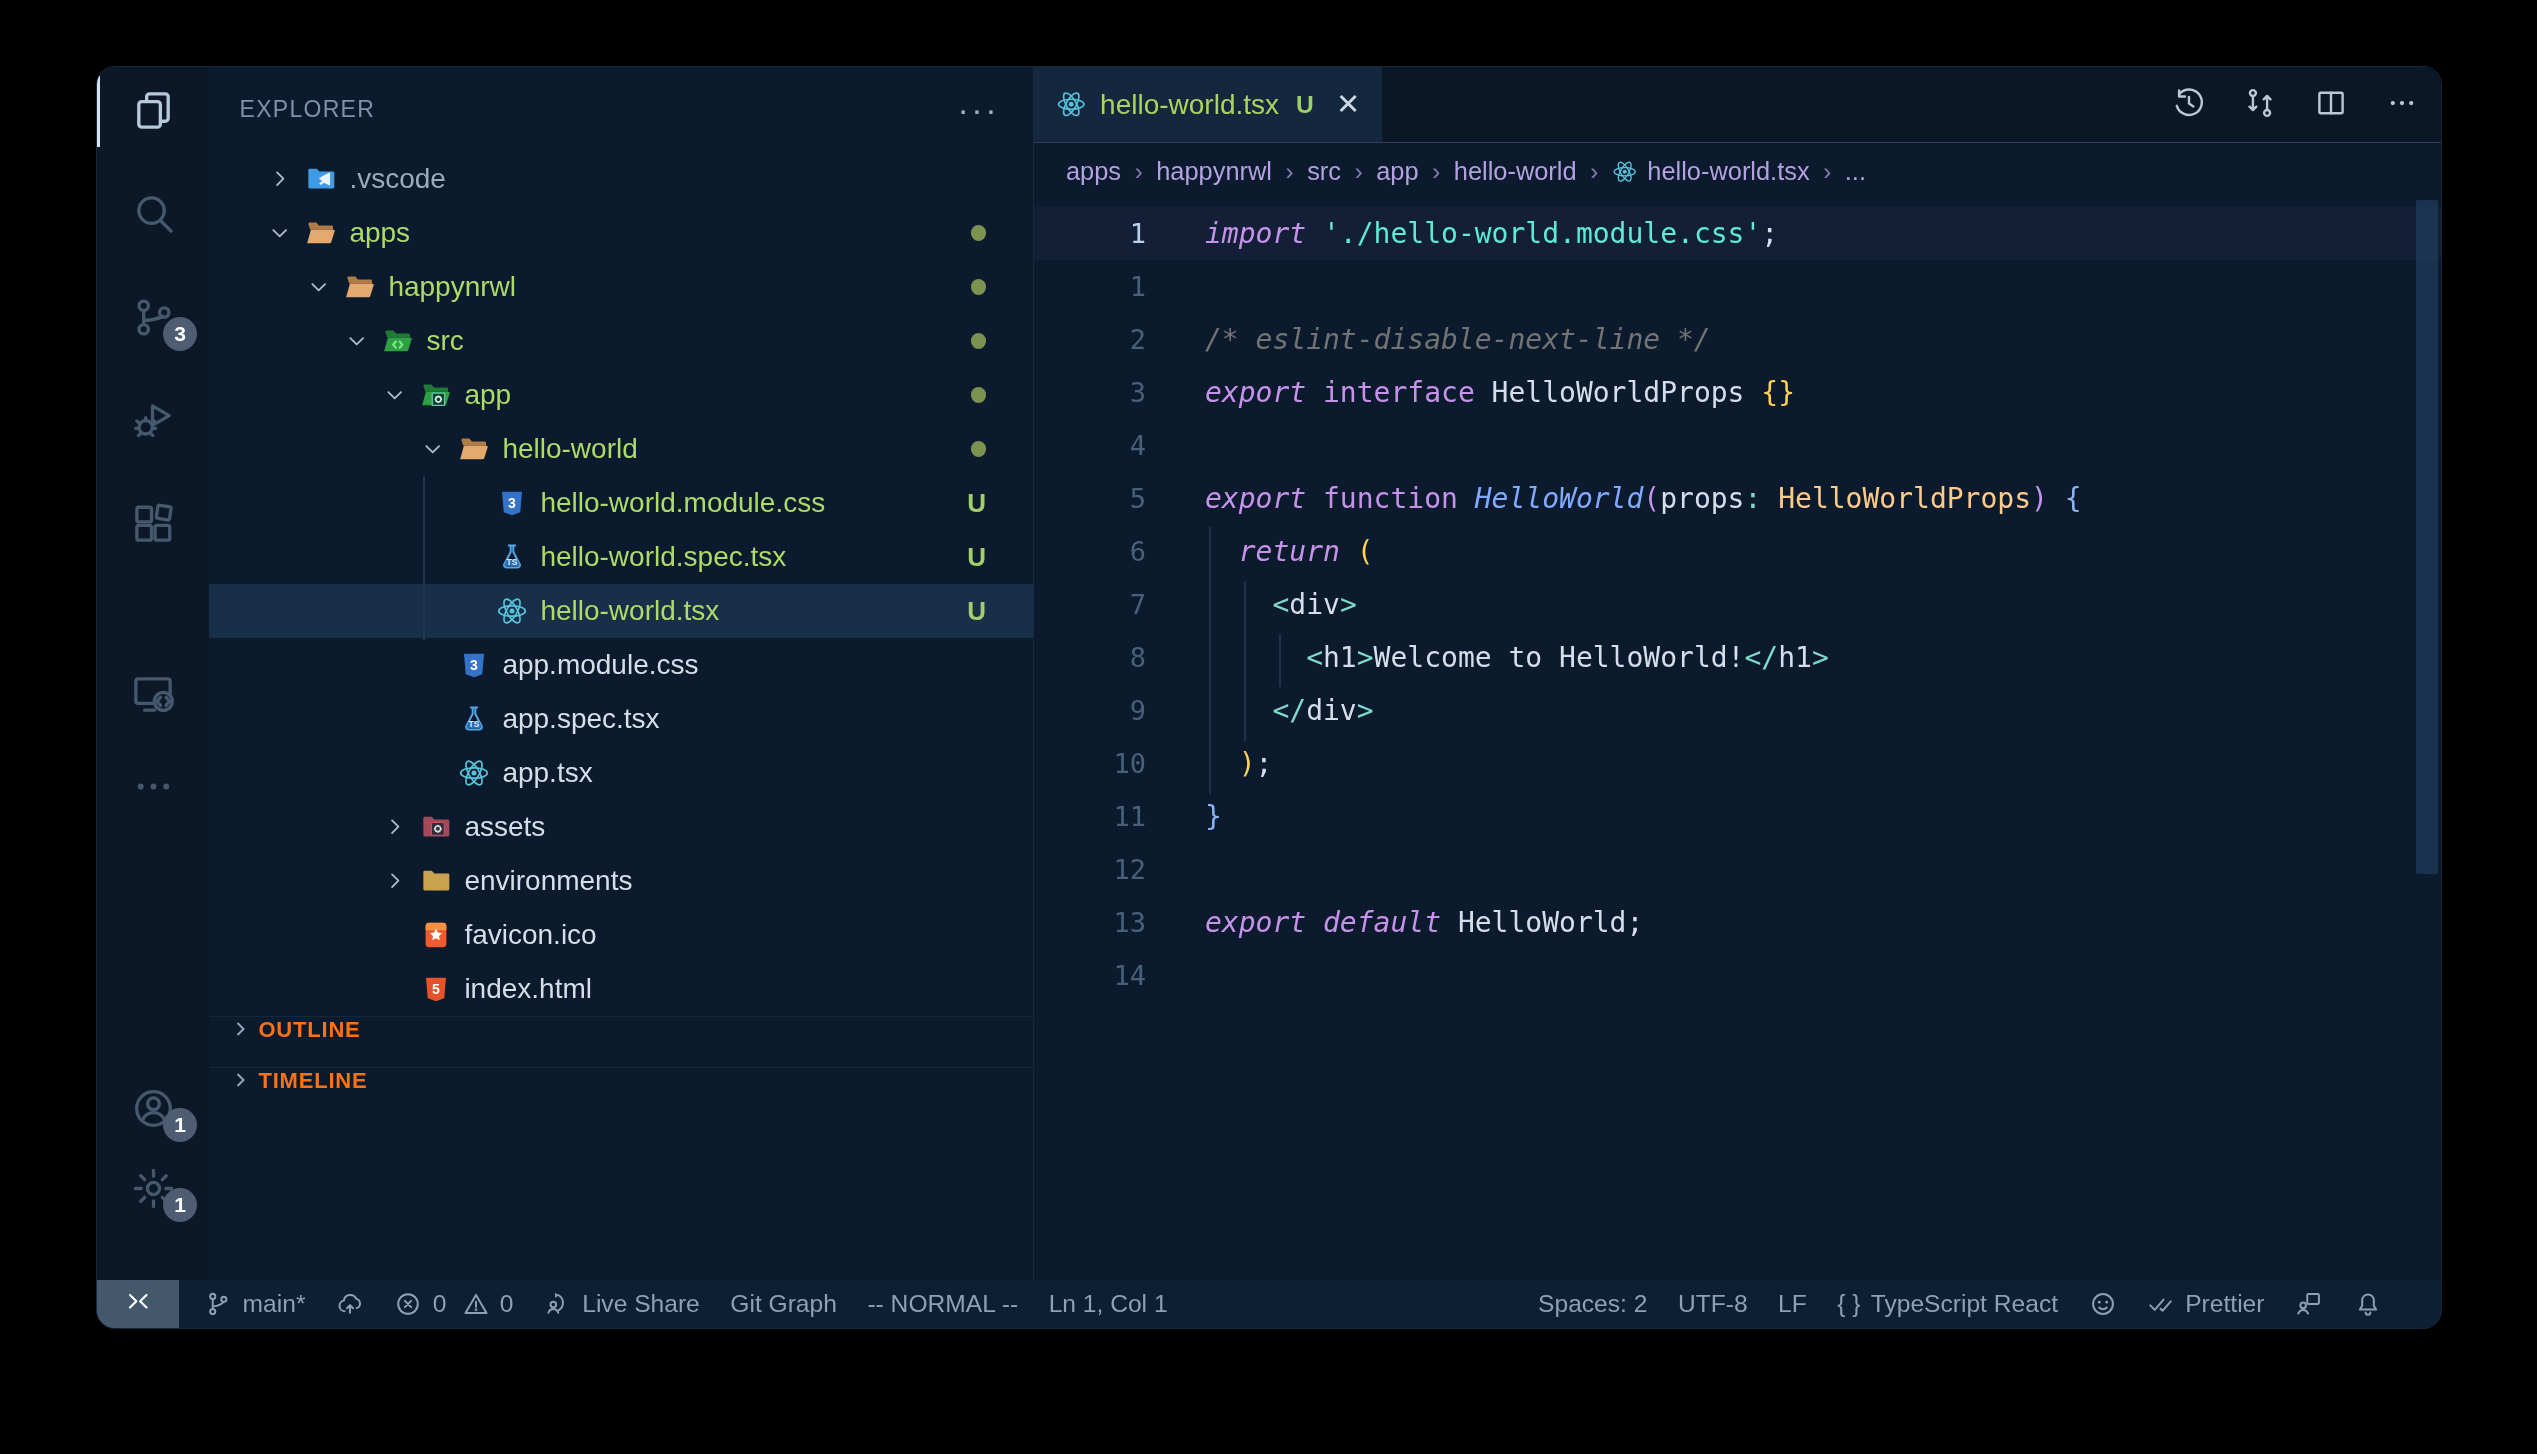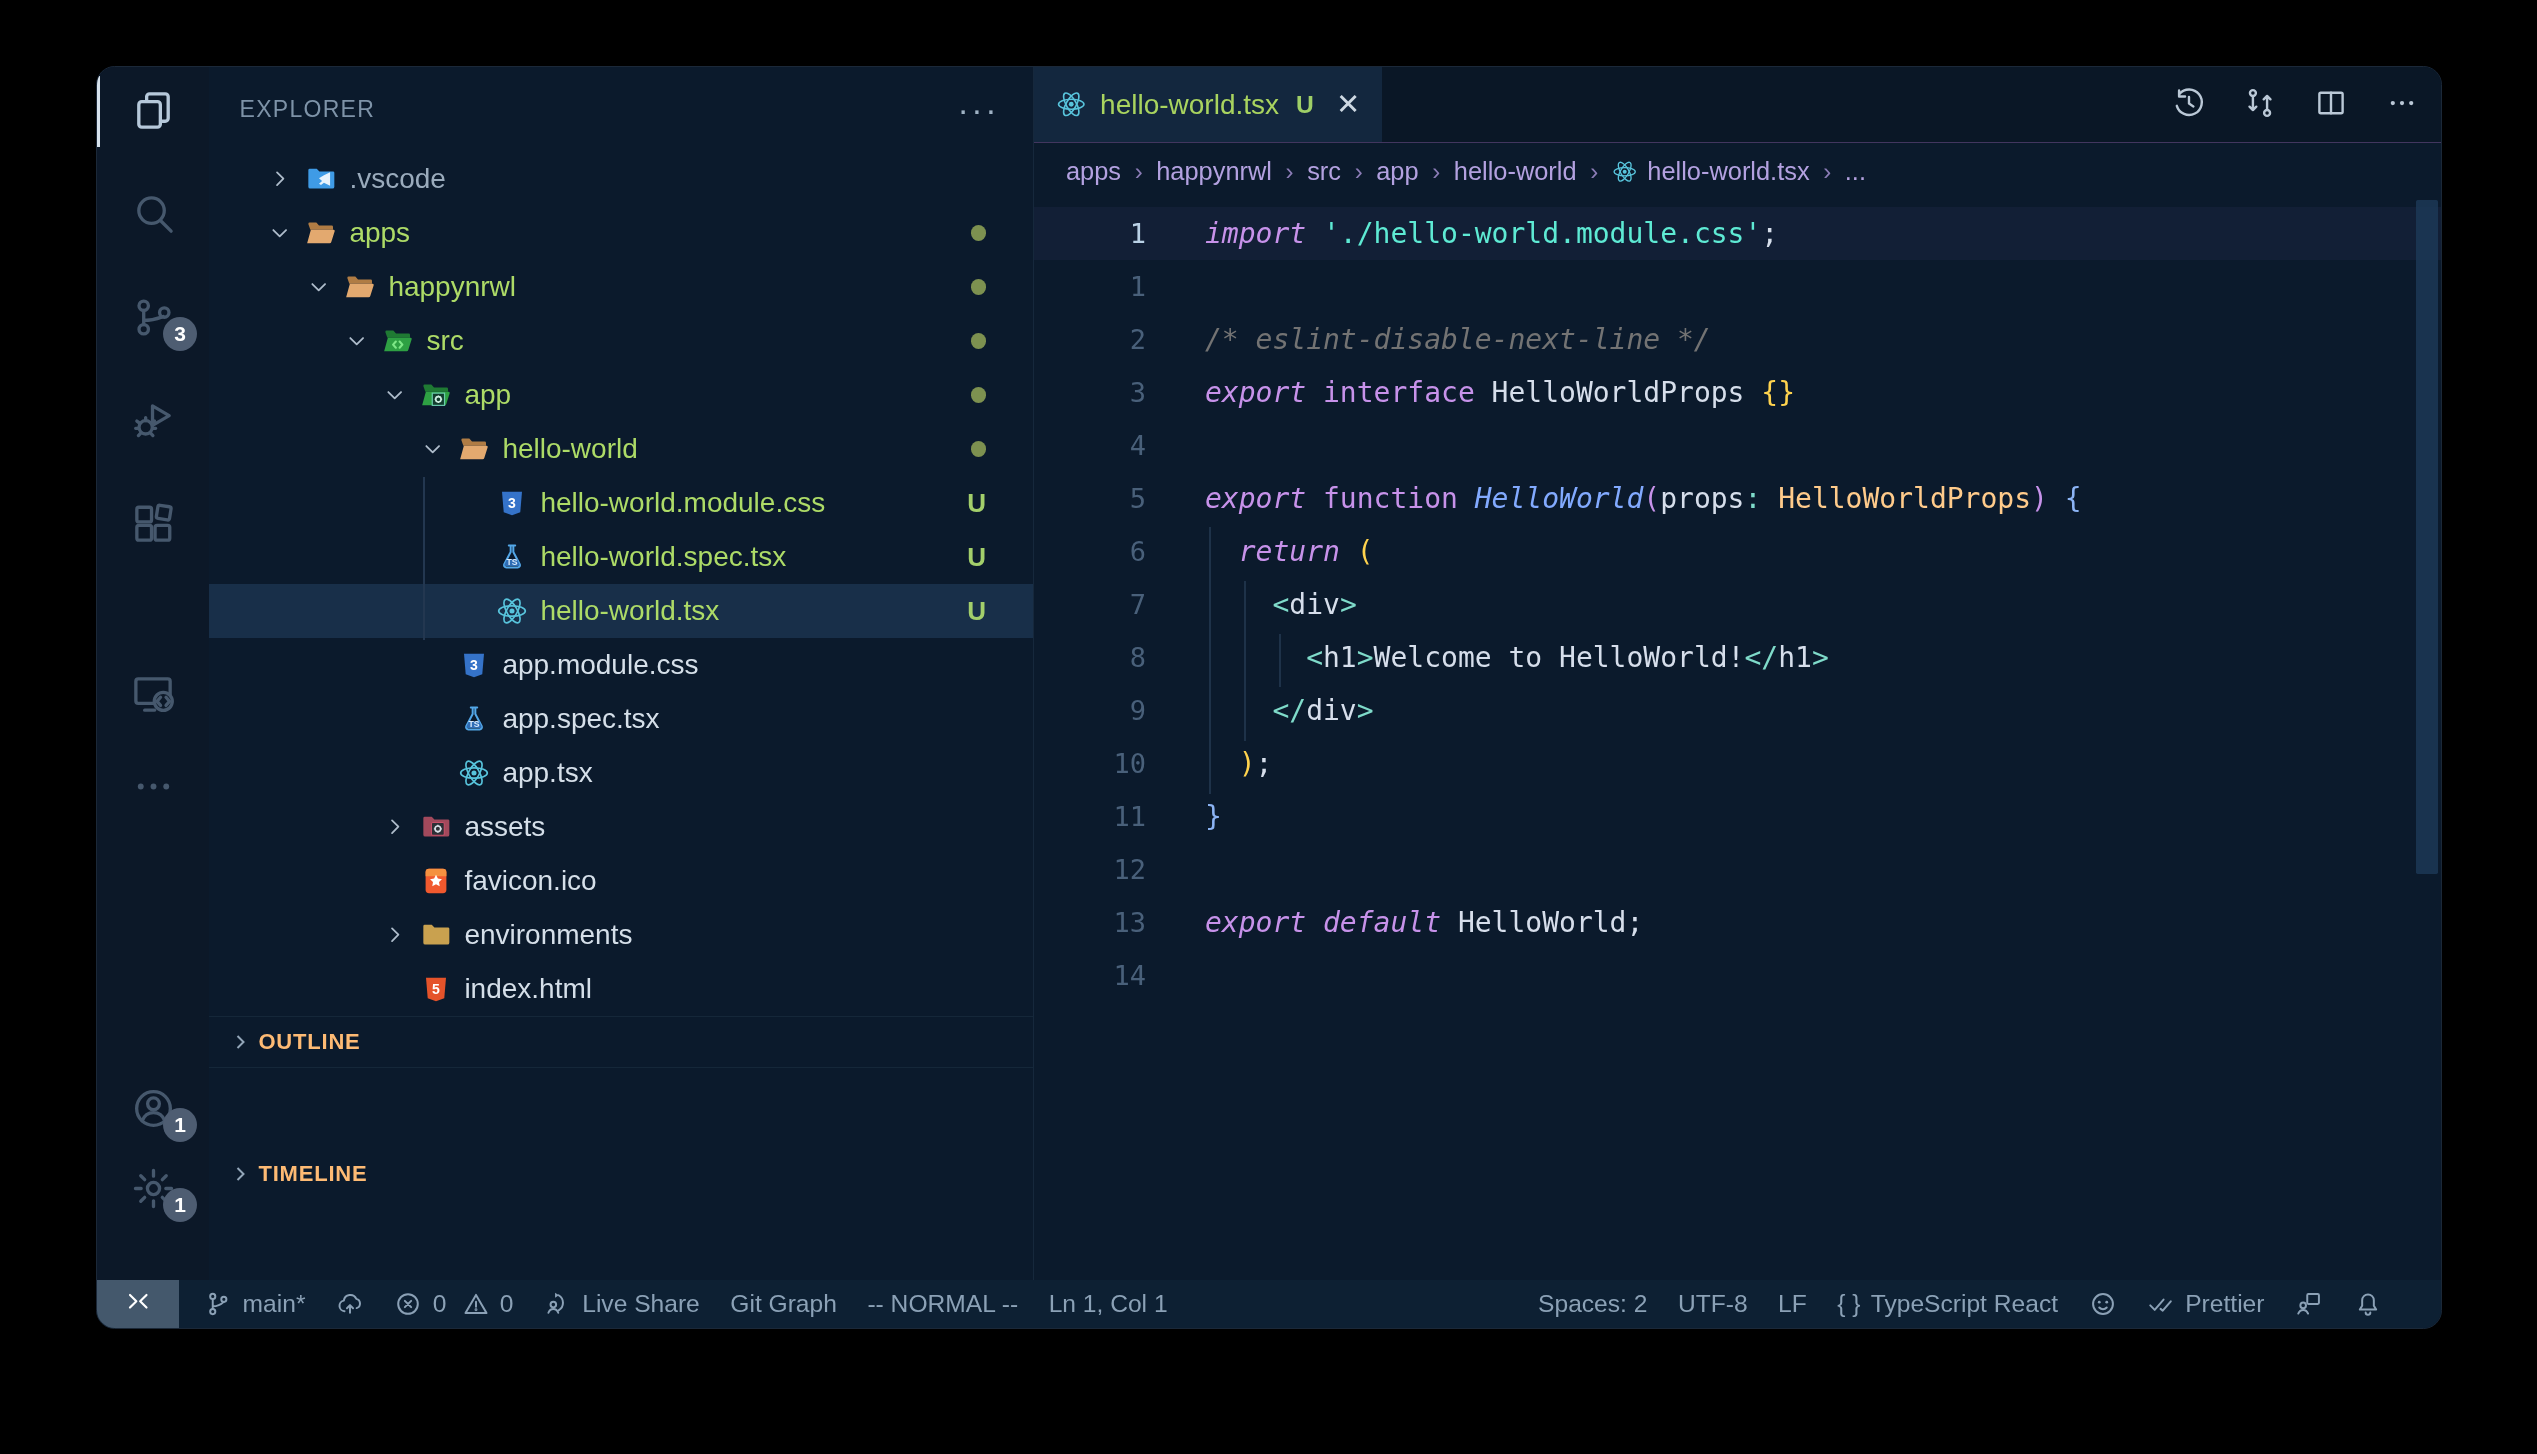--- a/index.html
+++ b/index.html
@@ -44,21 +44,21 @@
   .tw-chev{width:38px;flex:0 0 auto;display:flex;align-items:center;color:#aebccb}
   .tw-chev svg{width:25.4px;height:25.4px}
   .tw-icon{width:41px;flex:0 0 auto;display:flex;align-items:center}
   .tw-icon svg{width:32px;height:32px}
   .row .lbl{font-size:28px;margin-left:3.4px;white-space:nowrap}
   .row .lbl.green{color:var(--green)}.row .lbl.white{color:var(--txt)}.row .lbl.dim{color:#9aabbc}
   .badge{margin-left:auto;margin-right:47px;flex:0 0 auto;display:flex;align-items:center}
   .badge .dot{width:15.3px;height:15.3px;border-radius:50%;background:var(--olive)}
   .badge .u{color:#a3cf6b;font-size:26px;font-weight:bold}
   .tree-guide{position:absolute;width:1.7px;background:#233750}
-  .sb-sec{height:51px;display:flex;align-items:center;padding-left:18.6px;border-top:1.7px solid #152739;flex:0 0 auto;color:#fdba74}
+  .sb-sec{height:51px;display:flex;align-items:flex-start;padding-left:18.6px;border-top:1.7px solid #152739;flex:0 0 auto;color:#f97316}
   .sb-sec .lbl{font-size:22px;font-weight:bold;letter-spacing:0.8px;margin-left:6.8px}
   .sb-sec svg{width:24px;height:24px}
   .sb-sec.last{flex:1}
   
   .editor{flex:1;display:flex;flex-direction:column;background:var(--panel-bg);min-width:0;position:relative}
   .tabbar{height:76px;background:var(--win-bg);border-bottom:1.7px solid var(--purple-border);display:flex;flex:0 0 auto;position:relative}
   .tab{height:100%;display:flex;align-items:center;padding:0 22px;background:var(--tab-active);gap:13.6px;cursor:pointer}
   .tab .ticon svg{width:30.5px;height:30.5px;display:block}
   .tab .tlbl{color:#a9d45f;font-size:28px}
   .tab .tu{color:#9fcf67;font-size:24.6px;font-weight:bold;margin-left:3.4px}
@@ -377,42 +377,42 @@
                 <svg viewBox="0 0 24 24">
                   <path d="M2.5 5.4a1 1 0 0 1 1-1h5.3l2 2h10.2a1 1 0 0 1 1 1v10.4a1.4 1.4 0 0 1-1.4 1.4H3.9a1.4 1.4 0 0 1-1.4-1.4z" fill="#a2495c"></path>
                   <rect x="8.6" y="8.6" width="9.6" height="9.6" rx="1" fill="#2c2f36" stroke="#c8506a" stroke-width=".8"></rect>
                   <circle cx="13.4" cy="13.4" r="2.1" fill="none" stroke="#d8dee6" stroke-width="1.2"></circle>
                   <path d="M13.4 10.4v1.1M13.4 15.3v1.1M10.4 13.4h1.1M15.3 13.4h1.1" stroke="#d8dee6" stroke-width="1"></path>
                 </svg>
               </span>
               <span class="lbl white">assets</span>
             </div>
             <div class="row" style="padding-left: 173px;">
+              <span class="tw-chev">
+                <svg viewBox="0 0 24 24" fill="none" stroke="currentColor" stroke-width="1.7" stroke-linecap="round" stroke-linejoin="round">
+                  <path d="M9.5 6l6 6-6 6"></path>
+                </svg>
+              </span>
+              <span class="tw-icon">
+                <svg viewBox="0 0 24 24">
+                  <path d="M2.5 5.4a1 1 0 0 1 1-1h5.3l2 2h10.2a1 1 0 0 1 1 1v10.4a1.4 1.4 0 0 1-1.4 1.4H3.9a1.4 1.4 0 0 1-1.4-1.4z" fill="#c9a14f"></path>
+                </svg>
+              </span>
+              <span class="lbl white">environments</span>
+            </div>
+            <div class="row" style="padding-left: 173px;">
               <span class="tw-chev"></span>
               <span class="tw-icon">
                 <svg viewBox="0 0 24 24">
                   <rect x="4.2" y="2.8" width="15.6" height="18.4" rx="2.6" fill="#f1592e"></rect>
                   <path d="M4.2 5.4a2.6 2.6 0 0 1 2.6-2.6h10.4a2.6 2.6 0 0 1 2.6 2.6v3H4.2z" fill="#f59140"></path>
                   <path d="M12 7.3l1.4 2.85 3.1.45-2.25 2.2.55 3.1L12 14.4l-2.8 1.5.55-3.1-2.25-2.2 3.1-.45z" fill="#fff"></path>
                 </svg>
               </span>
               <span class="lbl white">favicon.ico</span>
-            </div>
-            <div class="row" style="padding-left: 173px;">
-              <span class="tw-chev">
-                <svg viewBox="0 0 24 24" fill="none" stroke="currentColor" stroke-width="1.7" stroke-linecap="round" stroke-linejoin="round">
-                  <path d="M9.5 6l6 6-6 6"></path>
-                </svg>
-              </span>
-              <span class="tw-icon">
-                <svg viewBox="0 0 24 24">
-                  <path d="M2.5 5.4a1 1 0 0 1 1-1h5.3l2 2h10.2a1 1 0 0 1 1 1v10.4a1.4 1.4 0 0 1-1.4 1.4H3.9a1.4 1.4 0 0 1-1.4-1.4z" fill="#c9a14f"></path>
-                </svg>
-              </span>
-              <span class="lbl white">environments</span>
             </div>
             <div class="row" style="padding-left: 173px;">
               <span class="tw-chev"></span>
               <span class="tw-icon">
                 <svg viewBox="0 0 24 24">
                   <path d="M4.5 3.5h15L18.2 19 12 21.2 5.8 19z" fill="#e5532a"></path>
                   <text x="12" y="15.8" font-size="10.5" fill="#fff" text-anchor="middle" font-weight="bold" font-family="Liberation Sans, sans-serif">5</text>
                 </svg>
               </span>
               <span class="lbl white">index.html</span>

